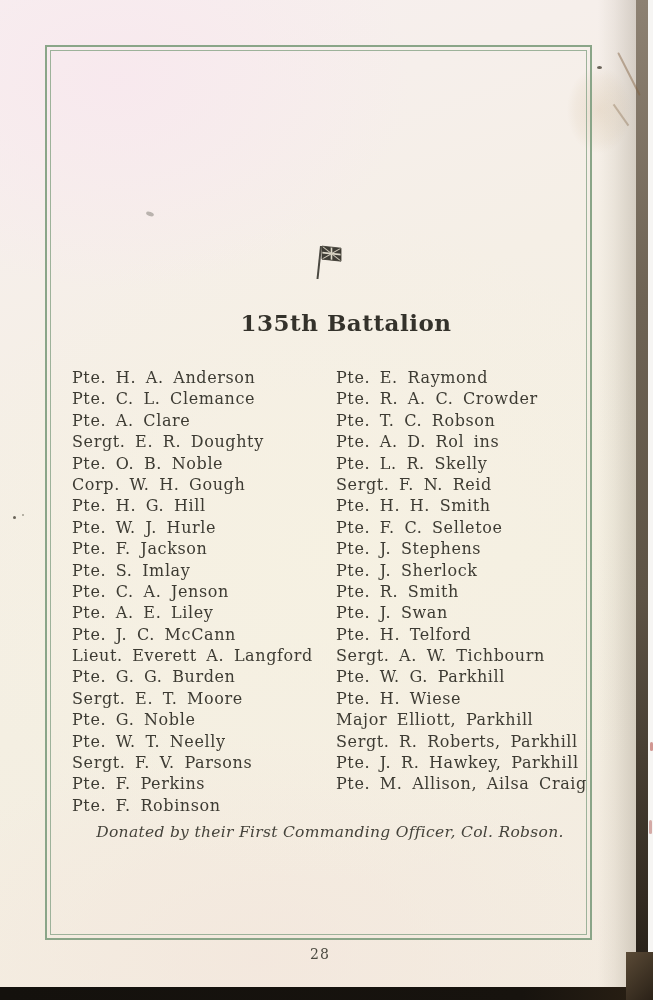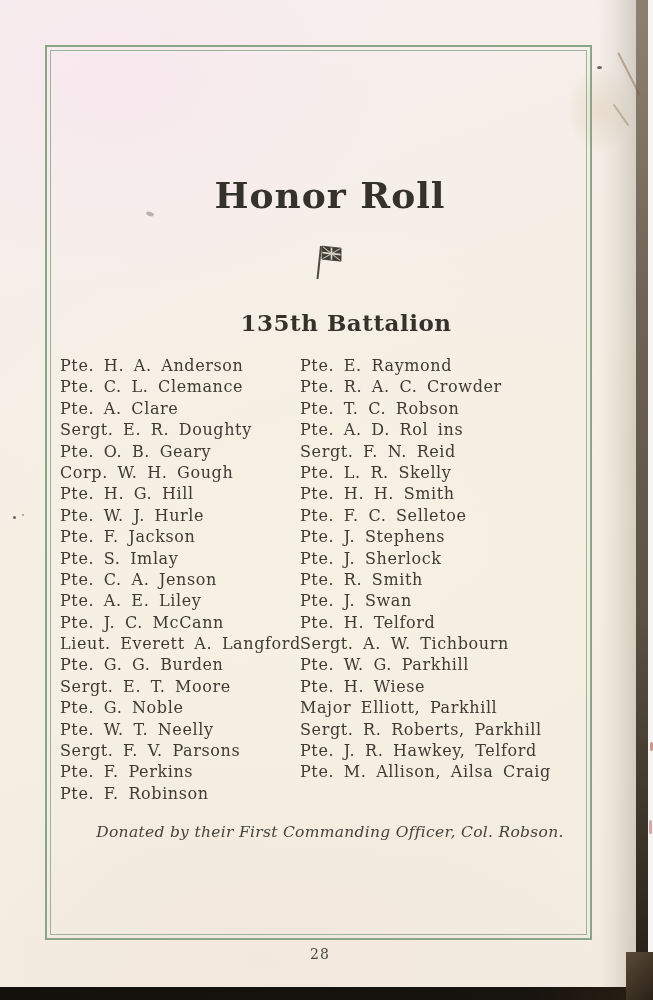--- a/index.html
+++ b/index.html
@@ -42,21 +42,21 @@
     border:2px solid #8aa588;box-sizing:border-box;}
   .frame-inner{position:absolute;inset:3px;border:1px solid #9db29a;}
   
   .content{position:absolute;left:60px;top:0;width:540px;height:1000px;color:#3d3b33;}
   .title{position:absolute;top:174px;left:0;width:100%;margin:0;text-align:center;
     font-size:36px;font-weight:700;letter-spacing:1px;color:#34322b;}
   .flag-wrap{position:absolute;top:243px;left:0;width:100%;text-align:center;}
   .subtitle{position:absolute;top:293px;left:0;width:100%;margin:16px;text-align:center;
     font-size:23px;font-weight:700;letter-spacing:0.5px;color:#34322b;}
   .columns{position:absolute;top:355px;left:0;width:100%;display:flex;}
-  ul.roll{list-style:none;margin:0;padding:0;font-size:16px;letter-spacing:0.6px;word-spacing:4px;}
+  ul.roll{list-style:none;margin:12px;padding:0;font-size:16px;letter-spacing:0.6px;word-spacing:4px;}
   ul.roll li{height:21.4px;line-height:21.4px;white-space:nowrap;}
   .col-left{margin-left:38px;width:240px;}
   .col-right{flex:1;}
   .caption{position:absolute;top:823px;left:0;width:100%;text-align:center;
     font-style:italic;font-size:15.5px;letter-spacing:0.3px;color:#45433b;}
   .page-number{position:absolute;top:946px;left:0;width:600px;text-align:center;
     font-size:14px;letter-spacing:1px;color:#4a483f;margin-left:20px;}
 </style>
 </head>
 <body>
@@ -77,21 +77,20 @@
   <div class="speck c"></div>
   <div class="speck d"></div>
   <div class="speck e"></div>
   <div class="smudge"></div>
 
   <div class="frame">
     <div class="frame-inner"></div>
   </div>
 
   <div class="content">
-    <h1 class="title">Honor Roll</h1>
 
     <div class="flag-wrap">
       <svg width="34" height="38" viewBox="0 0 34 38">
         <line x1="8" y1="3" x2="4.5" y2="36" stroke="#4a4841" stroke-width="2"></line>
         <g transform="skewY(6)">
           <rect x="9" y="2.2" width="19" height="13" fill="#403e37"></rect>
           <line x1="9" y1="8.7" x2="28" y2="8.7" stroke="#ded9ca" stroke-width="1.6"></line>
           <line x1="18.5" y1="2.2" x2="18.5" y2="15.2" stroke="#ded9ca" stroke-width="1.6"></line>
           <line x1="9" y1="2.2" x2="28" y2="15.2" stroke="#cfc9ba" stroke-width="1"></line>
           <line x1="28" y1="2.2" x2="9" y2="15.2" stroke="#cfc9ba" stroke-width="1"></line>
@@ -101,21 +100,21 @@
     </div>
 
     <h2 class="subtitle">135th Battalion</h2>
 
     <div class="columns">
       <ul class="roll col-left">
           <li>Pte. H. A. Anderson</li>
           <li>Pte. C. L. Clemance</li>
           <li>Pte. A. Clare</li>
           <li>Sergt. E. R. Doughty</li>
-          <li>Pte. O. B. Geary</li>
+          <li>Pte. O. B. Noble</li>
           <li>Corp. W. H. Gough</li>
           <li>Pte. H. G. Hill</li>
           <li>Pte. W. J. Hurle</li>
           <li>Pte. F. Jackson</li>
           <li>Pte. S. Imlay</li>
           <li>Pte. C. A. Jenson</li>
           <li>Pte. A. E. Liley</li>
           <li>Pte. J. C. McCann</li>
           <li>Lieut. Everett A. Langford</li>
           <li>Pte. G. G. Burden</li>
@@ -124,35 +123,35 @@
           <li>Pte. W. T. Neelly</li>
           <li>Sergt. F. V. Parsons</li>
           <li>Pte. F. Perkins</li>
           <li>Pte. F. Robinson</li>
         </ul>
       <ul class="roll col-right">
           <li>Pte. E. Raymond</li>
           <li>Pte. R. A. C. Crowder</li>
           <li>Pte. T. C. Robson</li>
           <li>Pte. A. D. Rol ins</li>
+          <li>Pte. L. R. Skelly</li>
           <li>Sergt. F. N. Reid</li>
-          <li>Pte. L. R. Skelly</li>
           <li>Pte. H. H. Smith</li>
           <li>Pte. F. C. Selletoe</li>
           <li>Pte. J. Stephens</li>
           <li>Pte. J. Sherlock</li>
           <li>Pte. R. Smith</li>
           <li>Pte. J. Swan</li>
           <li>Pte. H. Telford</li>
           <li>Sergt. A. W. Tichbourn</li>
           <li>Pte. W. G. Parkhill</li>
           <li>Pte. H. Wiese</li>
           <li>Major Elliott, Parkhill</li>
           <li>Sergt. R. Roberts, Parkhill</li>
-          <li>Pte. J. R. Hawkey, Telford</li>
+          <li>Pte. J. R. Hawkey, Parkhill</li>
           <li>Pte. M. Allison, Ailsa Craig</li>
         </ul>
     </div>
 
     <div class="caption">Donated by their First Commanding Officer, Col. Robson.</div>
   </div>
 
   <div class="page-number">28</div>
 </div>
 

